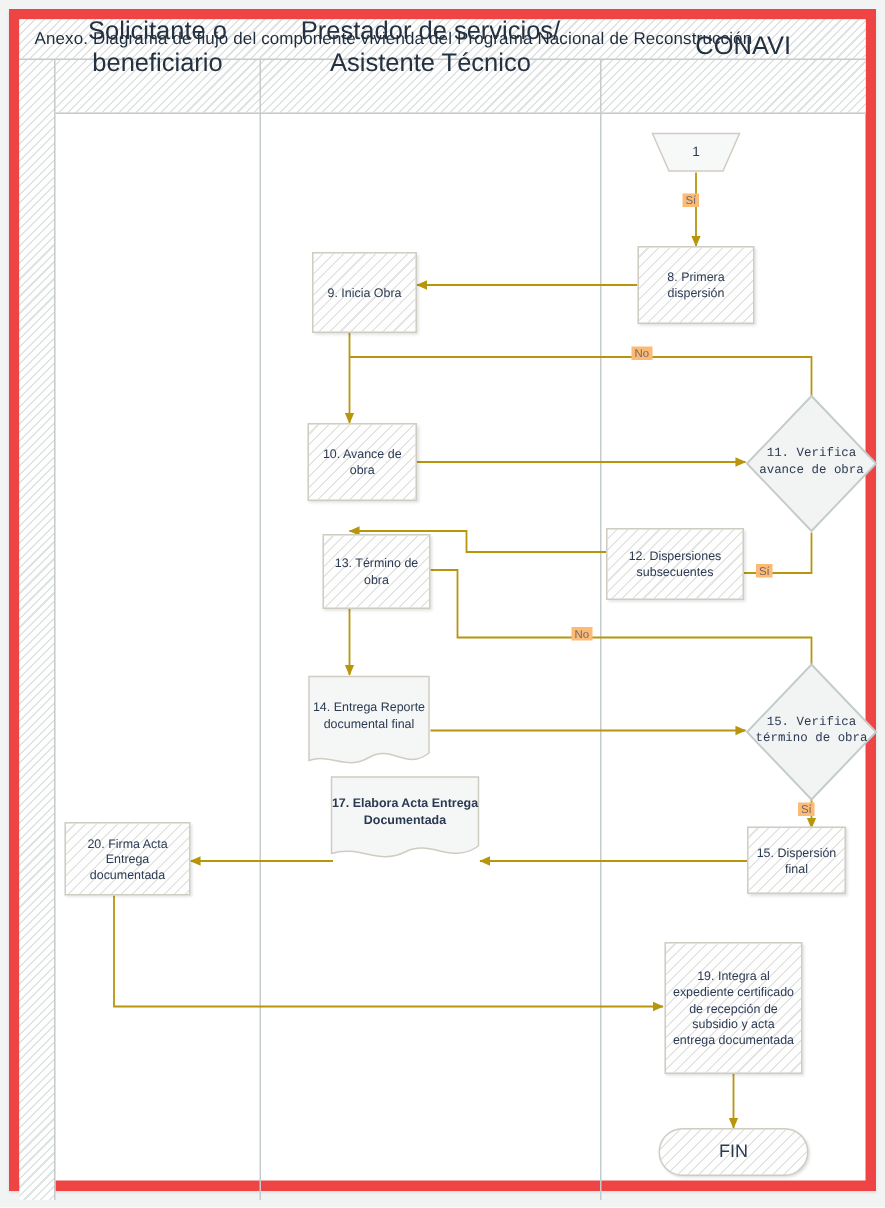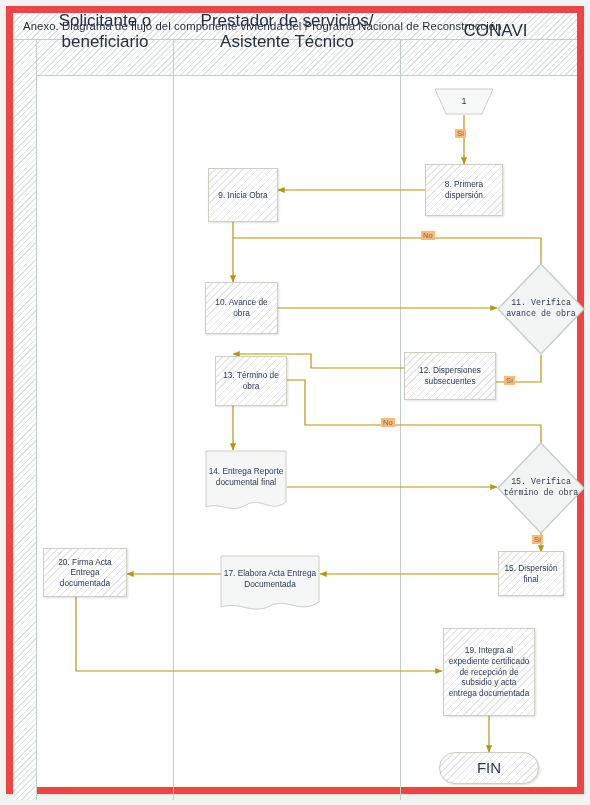--- a/index.html
+++ b/index.html
@@ -225,32 +225,32 @@
     <svg class="dwrap" width="90" height="94" viewBox="0 0 90 94">
       <polygon points="45,2 88,47 45,92 2,47" fill="#f2f3f3" stroke="#c3ccca" stroke-width="1.3"></polygon>
     </svg>
     <div class="dlabel">15. Verifica término de obra</div>
   </div>
 
   <div class="node" style="left:498px;top:551px;width:66px;height:45px;">
     <span>15. Dispersión final</span>
   </div>
 
-  <div class="node doc" style="left:220px;top:555px;width:100px;height:60px;">
+  <div class="node doc" style="left:220px;top:517px;width:100px;height:60px;font-weight:bold;">
     <svg width="100" height="60" viewBox="0 0 100 60" style="position:absolute;left:0;top:0;">
       <path d="M1,1 H99 V47 C80,60 68,42 50,51 C32,60 20,46 1,52 Z" fill="#f5f6f6" stroke="#cfccc2" stroke-width="1"></path>
     </svg>
     <div class="dclabel">17. Elabora Acta Entrega Documentada</div>
   </div>
 
   <div class="node" style="left:43px;top:548px;width:84px;height:49px;">
     <span>20. Firma Acta Entrega documentada</span>
   </div>
 
   <div class="node" style="left:443px;top:628px;width:92px;height:88px;">
     <span>19. Integra al expediente certificado de recepción de subsidio y acta entrega documentada</span>
   </div>
 
-  <div class="node term" style="left:439px;top:752px;width:100px;height:32px;font-size:15px;">
+  <div class="node term" style="left:439px;top:752px;width:100px;height:32px;font-size:12px;">
     <span>FIN</span>
   </div>
 
 </div>
 
 </body></html>

